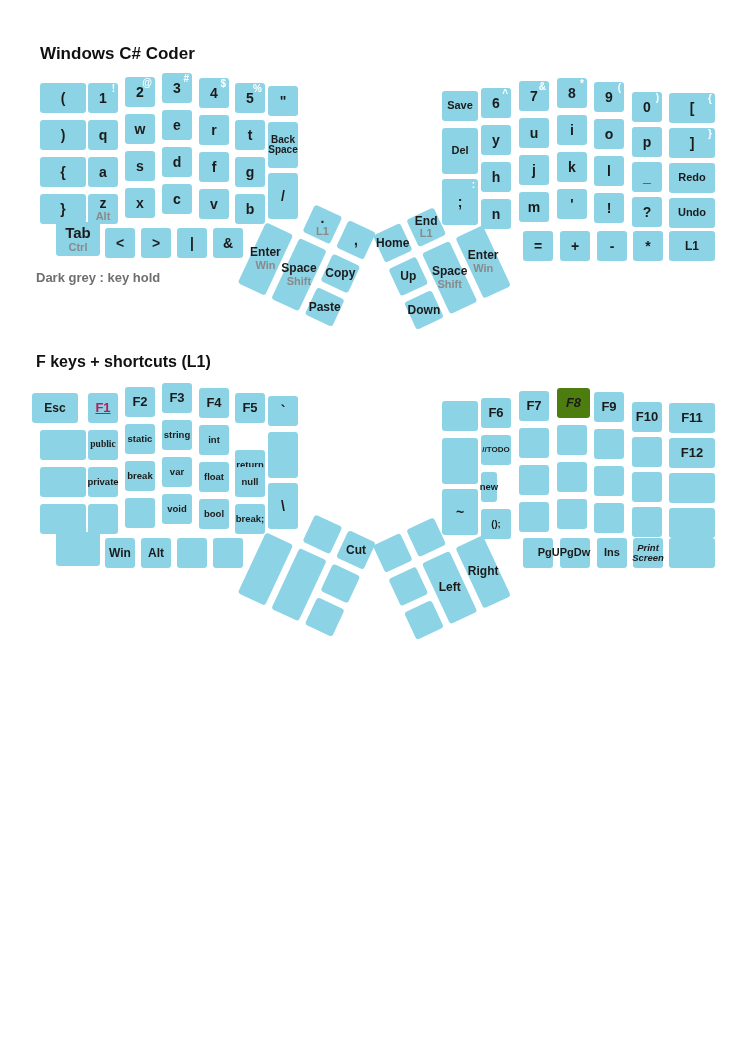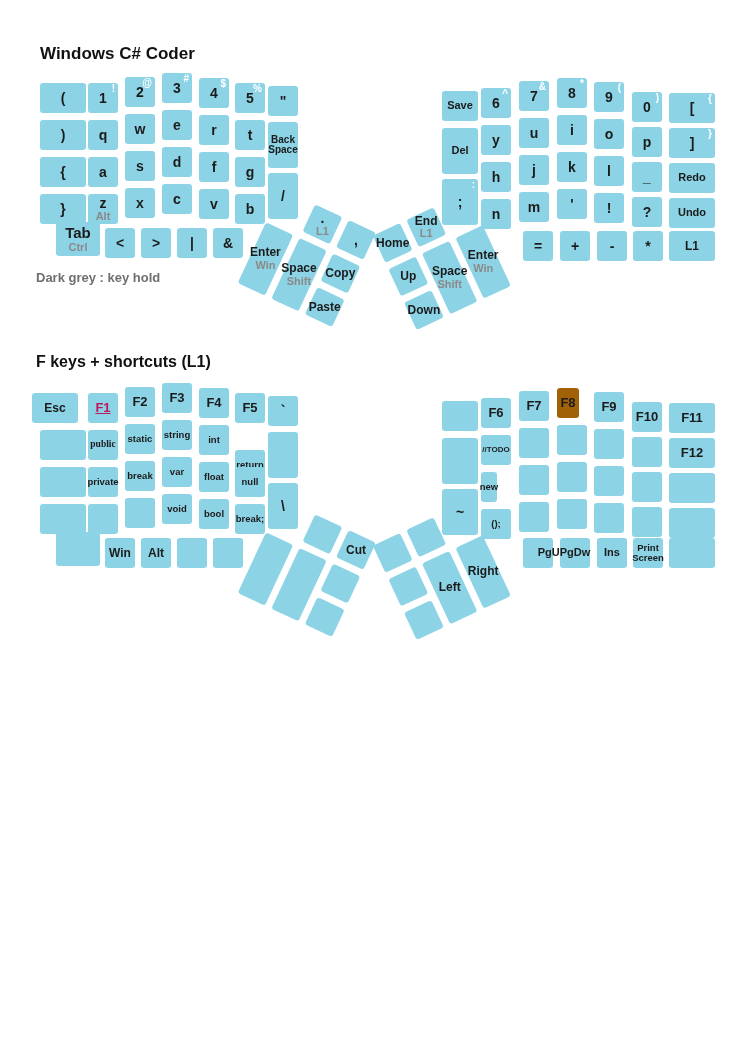--- a/index.html
+++ b/index.html
@@ -392,21 +392,21 @@
     </div>
     <div class="key" style="left: 519px; top: 428px; width: 30px; height: 30px; background: rgb(140, 211, 230);">
       <div class="face" style="font-size: 14px; color: rgb(27, 27, 27);"></div>
     </div>
     <div class="key" style="left: 519px; top: 465px; width: 30px; height: 30px; background: rgb(140, 211, 230);">
       <div class="face" style="font-size: 14px; color: rgb(27, 27, 27);"></div>
     </div>
     <div class="key" style="left: 519px; top: 502px; width: 30px; height: 30px; background: rgb(140, 211, 230);">
       <div class="face" style="font-size: 14px; color: rgb(27, 27, 27);"></div>
     </div>
-    <div class="key" style="left: 557px; top: 388px; width: 22px; height: 30px; background: #a16207;">
+    <div class="key" style="left: 557px; top: 388px; width: 33px; height: 30px; background: #4d7c0f; font-style: italic;">
       <div class="face" style="font-size: 13px; color: rgb(27, 27, 27);"><div class="main">F8</div></div>
     </div>
     <div class="key" style="left: 557px; top: 425px; width: 30px; height: 30px; background: rgb(140, 211, 230);">
       <div class="face" style="font-size: 14px; color: rgb(27, 27, 27);"></div>
     </div>
     <div class="key" style="left: 557px; top: 462px; width: 30px; height: 30px; background: rgb(140, 211, 230);">
       <div class="face" style="font-size: 14px; color: rgb(27, 27, 27);"></div>
     </div>
     <div class="key" style="left: 557px; top: 499px; width: 30px; height: 30px; background: rgb(140, 211, 230);">
       <div class="face" style="font-size: 14px; color: rgb(27, 27, 27);"></div>
@@ -450,21 +450,21 @@
     <div class="key" style="left: 523px; top: 538px; width: 30px; height: 30px; background: rgb(140, 211, 230); padding-left: 28px;">
       <div class="face" style="font-size: 11px; color: rgb(27, 27, 27);"><div class="main">PgUp</div></div>
     </div>
     <div class="key" style="left: 560px; top: 538px; width: 30px; height: 30px; background: rgb(140, 211, 230);">
       <div class="face" style="font-size: 11px; color: rgb(27, 27, 27);"><div class="main">PgDw</div></div>
     </div>
     <div class="key" style="left: 597px; top: 538px; width: 30px; height: 30px; background: rgb(140, 211, 230);">
       <div class="face" style="font-size: 11px; color: rgb(27, 27, 27);"><div class="main">Ins</div></div>
     </div>
     <div class="key" style="left: 633px; top: 538px; width: 30px; height: 30px; background: rgb(140, 211, 230);">
-      <div class="face" style="font-size: 9.5px; color: rgb(27, 27, 27);"><div class="main">Print
+      <div class="face" style="font-size: 9.5px; color: rgb(27, 27, 27); font-style: italic;"><div class="main">Print
 Screen</div></div>
     </div>
     <div class="key" style="left: 669px; top: 538px; width: 46px; height: 30px; background: rgb(140, 211, 230);">
       <div class="face" style="font-size: 14px; color: rgb(27, 27, 27);"></div>
     </div>
     <div class="cluster" style="left: 253px; top: 517px; transform: rotate(25deg);">
       <div class="key" style="left: 37px; top: 0px; width: 30px; height: 30px; background: rgb(140, 211, 230);">
         <div class="face" style="font-size: 14px; color: rgb(27, 27, 27); transform: rotate(-25deg);"></div>
       </div>
       <div class="key" style="left: 74px; top: 0px; width: 30px; height: 30px; background: rgb(140, 211, 230);">

